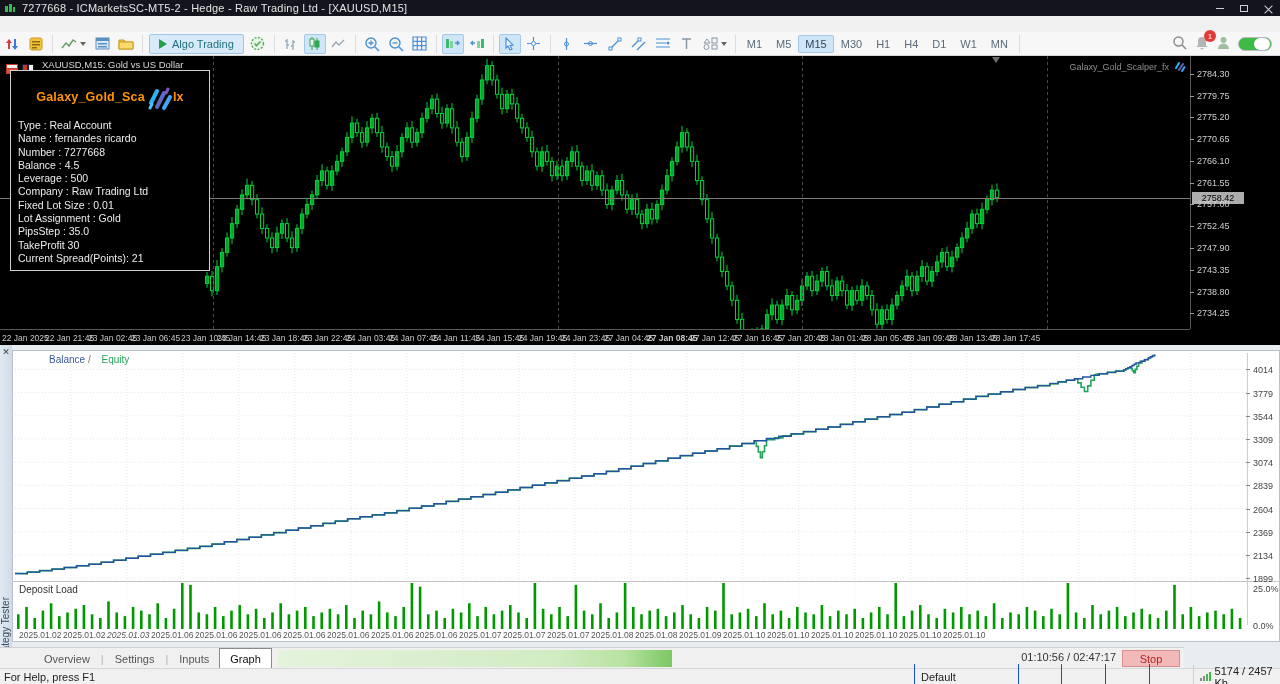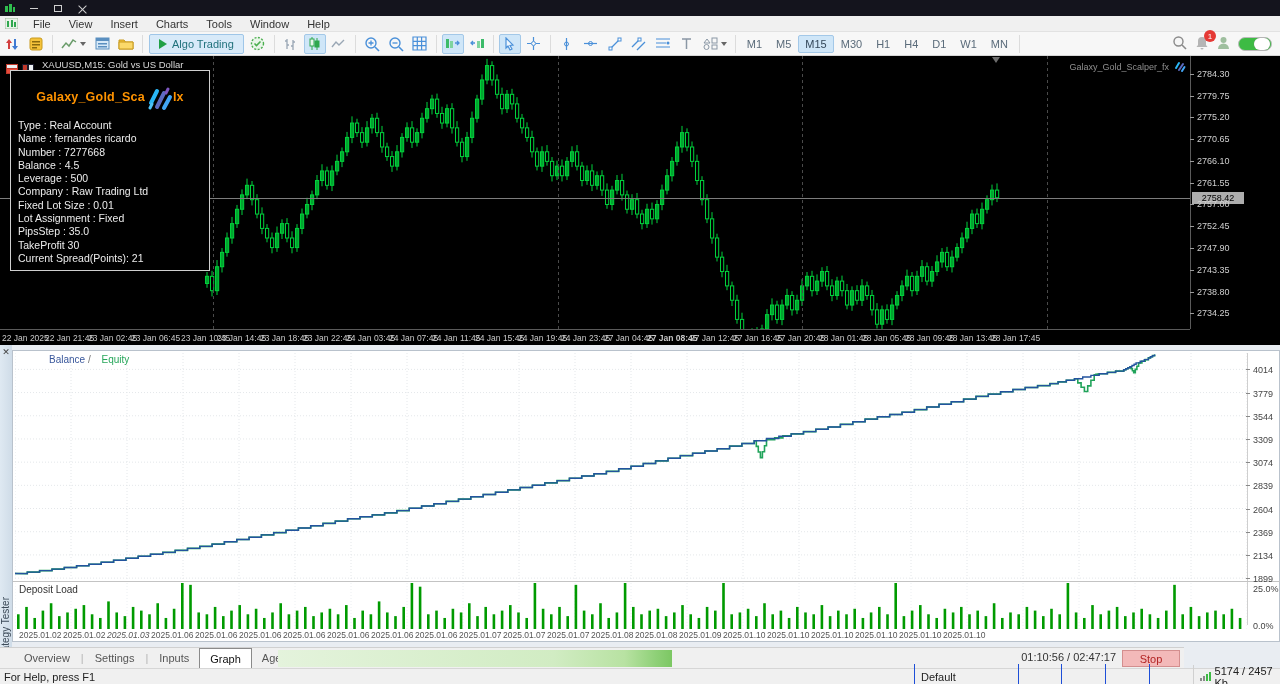--- a/index.html
+++ b/index.html
@@ -92,21 +92,21 @@
   .ax-tick { position:absolute; left:1233px; width:4px; height:1px; background:#888; }
   #plot-vline { position:absolute; top:2px; left:1234px; width:1px; height:272px; background:#cfcfcf; }
   #dep-divider { position:absolute; top:230px; left:0; width:1268px; height:1px; background:#c3c3c3; }
   #deposit-label { position:absolute; top:233px; left:6px; font-size:10px; color:#333; z-index:4; }
   #deposit-svg { position:absolute; top:232px; left:2px; }
   #deposit-dates { position:absolute; top:278px; left:2px; width:1232px; height:13px; }
   .dd-label { position:absolute; top:1px; font-size:8.5px; color:#555; white-space:nowrap; }
 
   
   #tab-row { position:absolute; top:302px; left:0; width:1184px; height:21px; background:#f0f0f0;
-    border-top:1px solid #d0d0d0; display:flex; align-items:center; font-size:11px; color:#555; }
+    border-top:1px solid #d0d0d0; display:flex; font-size:11px; color:#555;padding-left:20px; }
   #tabs { display:flex; align-items:center; margin-left:14px; height:21px; }
   .tab { padding:2px 10px; display:flex; align-items:center; height:19px; }
   .tab.active { background:#fff; border:1px solid #8a8a8a; border-bottom:none; height:21px; color:#111; }
   .tab-sep { color:#b5b5b5; padding:0 1px; }
   #progress-bar { position:absolute; left:278px; top:2px; width:394px; height:17px;
     background:linear-gradient(90deg,#e4f3dc 0%,#d1ecc3 70%,#b8e2a2 88%,#8ed077 96%,#7cc763 100%); }
   #progress-time { position:absolute; right:68px; top:3px; font-size:11px; color:#333; }
   #stop-btn { position:absolute; right:4px; top:2px; width:58px; height:17px; background:#f3b9b9;
     border:1px solid #d38e8e; color:#b32424; font-size:11px; display:flex; align-items:center; justify-content:center; }
 
@@ -127,52 +127,34 @@
 <div id="app">
 
   <div id="titlebar">
     <span class="app-icon">
       <svg width="12" height="10">
           <rect x="1" y="3" width="3" height="6" fill="#2fbf4e"></rect>
           <rect x="5" y="1" width="3" height="8" fill="#2fbf4e"></rect>
           <rect x="9" y="4" width="2" height="5" fill="#2fbf4e"></rect>
         </svg>
     </span>
+    <span class="title-text">7277668 - ICMarketsSC-MT5-2 - Hedge - Raw Trading Ltd - [XAUUSD,M15]</span>
     <span class="win-btns">
       <span class="win-btn">
           <i class="glyph-min"></i>
         </span>
       <span class="win-btn">
           <i class="glyph-max"></i>
         </span>
       <span class="win-btn">
           <i class="glyph-close"></i>
         </span>
     </span>
   </div>
 
-  <div id="menubar">
-    <span class="doc-icon">
-      <svg width="13" height="11">
-          <rect x="0" y="0" width="13" height="11" fill="#e8f2e8" stroke="#9cb89c"></rect>
-          <rect x="2" y="3" width="2" height="6" fill="#2fa84e"></rect>
-          <rect x="6" y="2" width="2" height="7" fill="#2fa84e"></rect>
-          <rect x="9" y="4" width="2" height="5" fill="#2fa84e"></rect>
-        </svg>
-    </span>
-    <span id="menu-items" style="display:flex;">
-        <span class="menu-item">File</span>
-        <span class="menu-item">View</span>
-        <span class="menu-item">Insert</span>
-        <span class="menu-item">Charts</span>
-        <span class="menu-item">Tools</span>
-        <span class="menu-item">Window</span>
-        <span class="menu-item">Help</span>
-      </span>
-  </div>
 
   <div id="toolbar">
     <span class="tb-btn">
       <svg width="14" height="14">
           <path d="M4 12V5" stroke="#d23f3f" stroke-width="2"></path>
           <path d="M4 2l3 4H1z" fill="#d23f3f"></path>
           <path d="M10 2v7" stroke="#3f7ad2" stroke-width="2"></path>
           <path d="M10 13l-3-4h6z" fill="#3f7ad2"></path>
         </svg>
     </span>
@@ -736,21 +718,21 @@
           <span class="info-title">lx</span>
         </div>
         <div id="info-lines">
             <div class="info-line">Type : Real Account</div>
             <div class="info-line">Name : fernandes ricardo</div>
             <div class="info-line">Number : 7277668</div>
             <div class="info-line">Balance : 4.5</div>
             <div class="info-line">Leverage : 500</div>
             <div class="info-line">Company : Raw Trading Ltd</div>
             <div class="info-line">Fixed Lot Size : 0.01</div>
-            <div class="info-line">Lot Assignment : Fixed</div>
+            <div class="info-line">Lot Assignment : Gold</div>
             <div class="info-line">PipsStep : 35.0</div>
             <div class="info-line">TakeProfit 30</div>
             <div class="info-line">Current Spread(Points): 21</div>
           </div>
       </div>
     <div class="day-sep" style="left: 213px;"></div><div class="day-sep" style="left: 558px;"></div><div class="day-sep" style="left: 802px;"></div><div class="day-sep" style="left: 1047px;"></div></div>
 
     <div id="price-axis">
       <div id="cur-price-tag" style="top: 136px;">2758.42</div>
     <div class="pa-label" style="top: 12.7211px;">2784.30</div>

